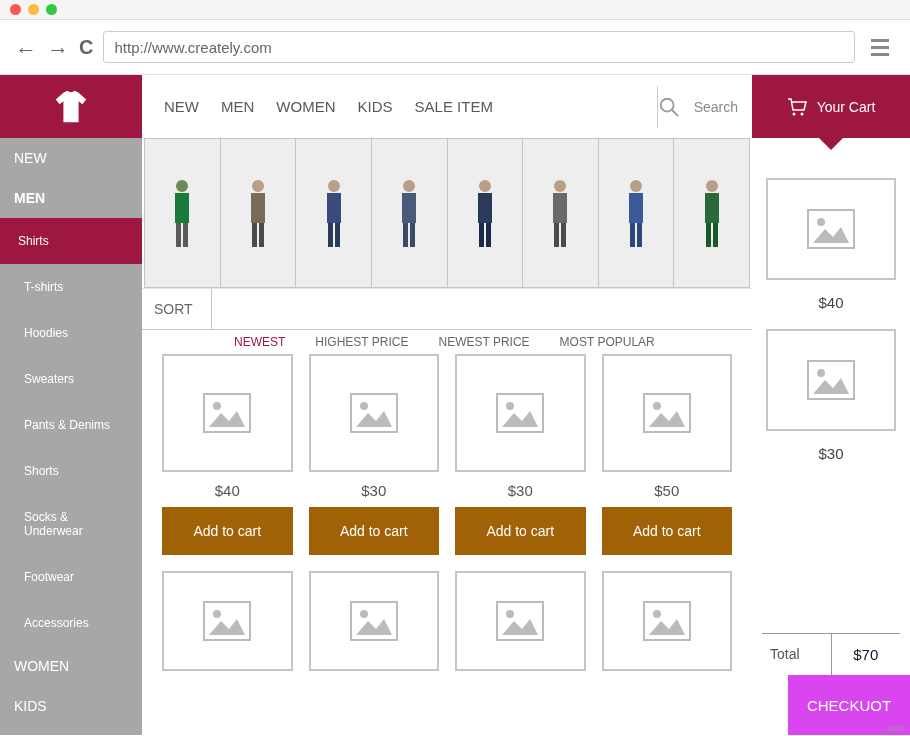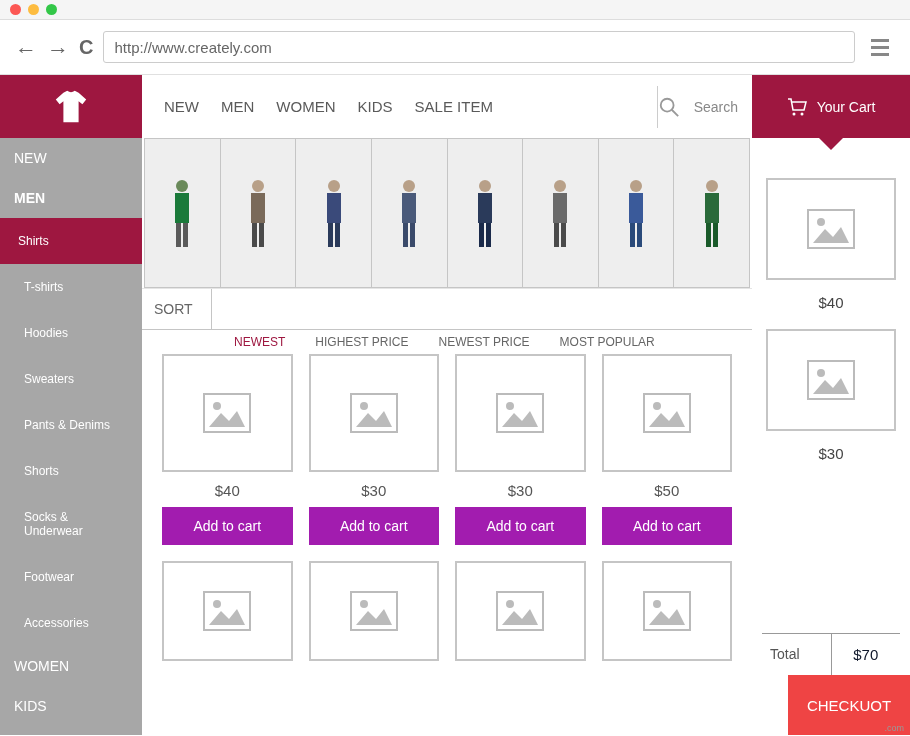--- a/index.html
+++ b/index.html
@@ -38,35 +38,35 @@
 .sort-row { display: flex; align-items: flex-start; height: 42px; border-bottom: 1px solid #c5c5c5; border-top: 1px solid #e5e5e5; padding-left: 12px; }
 .sort-label { color: #666; font-size: 14px; padding-right: 18px; border-right: 1px solid #c5c5c5; height: 100%; display: flex; align-items: center; }
 .sort-options { display: flex; gap: 30px; padding: 5px 92px; font-size: 12px; align-items: flex-end; }
 .sort-opt { color: #666; cursor: pointer; }
 .sort-opt.active { color: #9e1740; }
 .products { padding: 0 20px; display: grid; grid-template-columns: repeat(4, 1fr); gap: 16px; }
 .product-card { display: flex; flex-direction: column; align-items: center; }
 .product-img { width: 100%; height: 118px; border: 2px solid #c5c5c5; display: flex; align-items: center; justify-content: center; margin-bottom: 10px; }
 .placeholder-icon { width: 48px; height: 40px; }
 .price { color: #555; font-size: 15px; margin-bottom: 8px; }
-.add-btn { width: 100%; height: 38px; background: #a21caf; color: #fff; border: none; font-size: 14px; cursor: pointer; }
+.add-btn { width: 100%; height: 48px; background: #a16207; color: #fff; border: none; font-size: 14px; cursor: pointer; }
 .product-img.small { height: 100px; }
 .cart-panel { width: 158px; display: flex; flex-direction: column; }
 .cart-header { height: 63px; background: #9e1740; display: flex; align-items: center; justify-content: center; gap: 10px; position: relative; }
 .cart-icon { width: 20px; height: 18px; }
 .cart-label { color: #fff; font-size: 14px; }
 .cart-arrow { position: absolute; top: 63px; left: 50%; transform: translateX(-50%); width: 0; height: 0; border-left: 12px solid transparent; border-right: 12px solid transparent; border-top: 12px solid #9e1740; }
 .cart-items { flex: 1; padding: 40px 14px 10px; display: flex; flex-direction: column; gap: 18px; }
 .cart-item { display: flex; flex-direction: column; align-items: center; }
 .cart-img { width: 100%; height: 102px; border: 2px solid #c5c5c5; display: flex; align-items: center; justify-content: center; margin-bottom: 14px; }
 .cart-price { color: #444; font-size: 15px; }
 .cart-total { display: flex; border-top: 1px solid #999; margin: 0 10px; justify-content: center; }
 .cart-total-label { flex: 1; padding: 12px 8px; color: #555; font-size: 14px; border-right: 1px solid #999; }
 .cart-total-value { flex: 1; padding: 12px 8px; color: #0f172a; font-size: 15px; text-align: center; }
-.checkout-btn { height: 60px; background: #ef4444; color: #fff; border: none; font-size: 15px; cursor: pointer; margin-left: 36px; }
+.checkout-btn { height: 60px; background: #d946ef; color: #fff; border: none; font-size: 15px; cursor: pointer; margin-left: 36px; }
 .watermark { position: absolute; bottom: 3px; right: 6px; font-size: 9px; color: #999; }
 </style>
 </head>
 <body>
 
 <div class="window">
   <div class="titlebar">
     <div class="dot red"></div>
     <div class="dot yellow"></div>
     <div class="dot green"></div>

